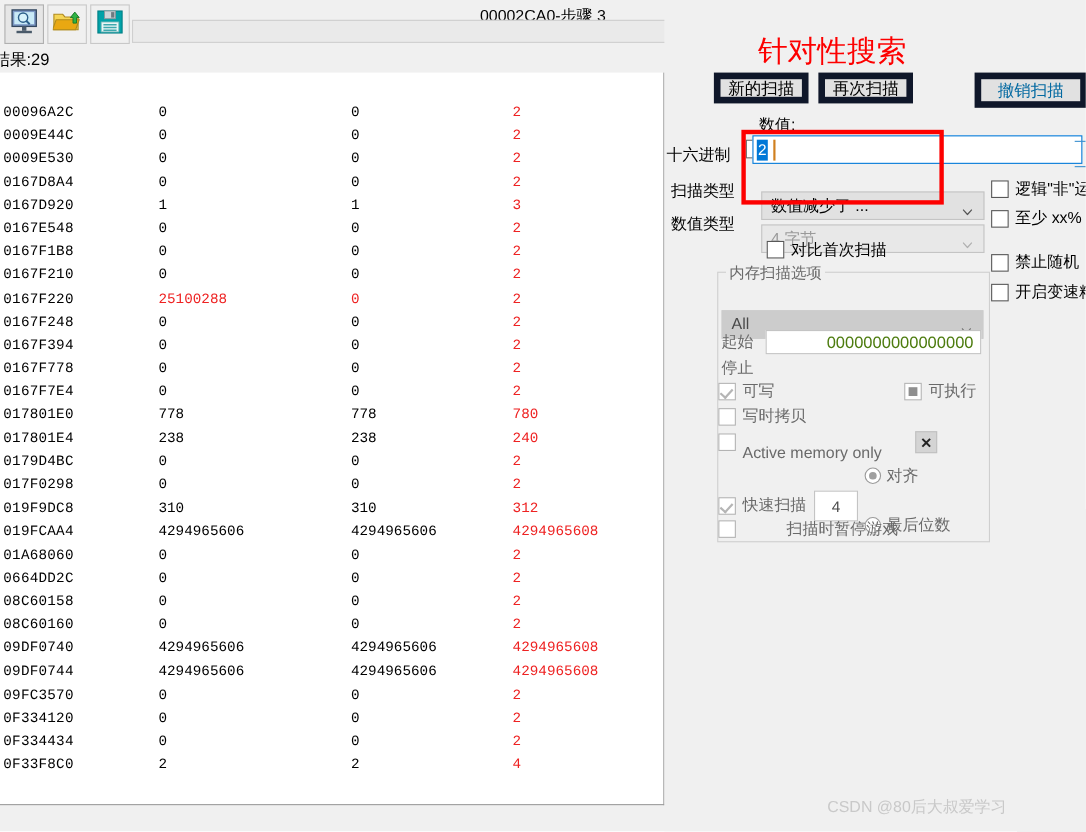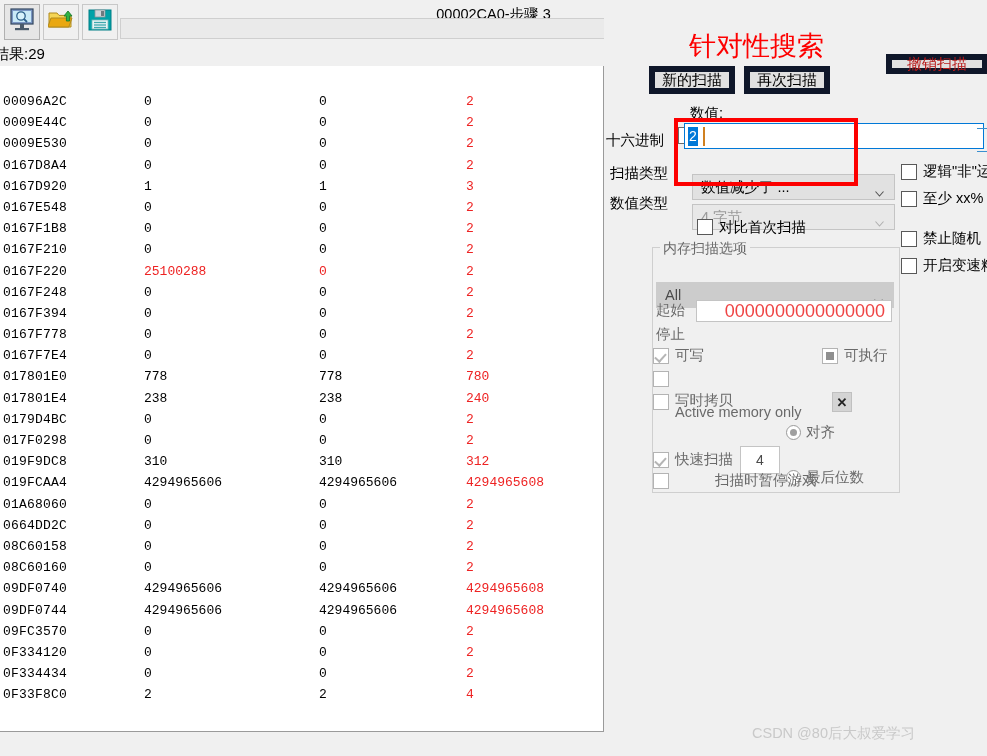--- a/index.html
+++ b/index.html
@@ -141,21 +141,21 @@
     background: #e1e1e1;
     border: 6px solid #0f172a;
     box-sizing: border-box;
     font-size: 15px;
     color: #000;
     font-family: Liberation Serif, serif;
     display: flex; align-items: center; justify-content: center;
   }
   #btn-newscan { left: 45px; top: 66px; width: 86px; height: 28px; }
   #btn-nextscan{ left: 140px; top: 66px; width: 86px; height: 28px; }
-  #btn-undoscan{ left: 282px; top: 54px; width: 102px; height: 20px; color: #b91c1c; }
+  #btn-undoscan{ left: 282px; top: 66px; width: 102px; height: 32px; color: #0369a1; }
 
   .lbl {
     position: absolute;
     font-size: 14.5px;
     color: #000;
     font-family: "Liberation Sans", sans-serif;
     white-space: nowrap;
   }
   #lbl-value { left: 86px; top: 104px; }
   #lbl-hex   { left: 2px;  top: 131px; }
@@ -261,37 +261,37 @@
   }
   #combo-region {
     left: 52px; top: 266px; width: 238px; height: 26px;
     background: #cccccc; border-color: #cccccc; color: #4a4a4a;
   }
   .txtfield {
     position: absolute;
     background: #ffffff;
     border: 1px solid #c4c4c4;
     box-sizing: border-box;
-    font-size: 18px;
-    color: #ef4444;
+    font-size: 15px;
+    color: #4d7c0f;
     font-family: "Liberation Sans", sans-serif;
     display: flex; align-items: center; justify-content: flex-end;
     padding-right: 6px;
   }
   #tf-start { left: 92px; top: 300px; width: 196px; height: 22px; }
   #tf-stop  { left: 92px; top: 324px; width: 196px; height: 22px; }
   #lb-start { left: 52px; top: 301px; color:#6a6a6a;}
   #lb-stop  { left: 52px; top: 325px; color:#6a6a6a;}
 
   #cb-write  { left: 653px; top: 348px; }
   #lb-write  { left: 675px; top: 346px; }
   #cb-exec   { left: 822px; top: 348px; }
   #lb-exec   { left: 844px; top: 346px; }
   #cb-cow    { left: 653px; top: 371px; }
-  #lb-cow    { left: 675px; top: 391px; }
+  #lb-cow    { left: 675px; top: 369px; }
   #cb-active { left: 653px; top: 394px; }
   #lb-active { left: 675px; top: 404px; }
   #btn-x {
     position: absolute; left: 832px; top: 392px;
     width: 20px; height: 20px;
     background: #d4d4d4; border: 1px solid #c0c0c0;
     box-sizing: border-box;
     display: flex; align-items: center; justify-content: center;
     font-size: 13px; color: #222; font-weight: bold;
     font-family: "Liberation Sans", sans-serif;

